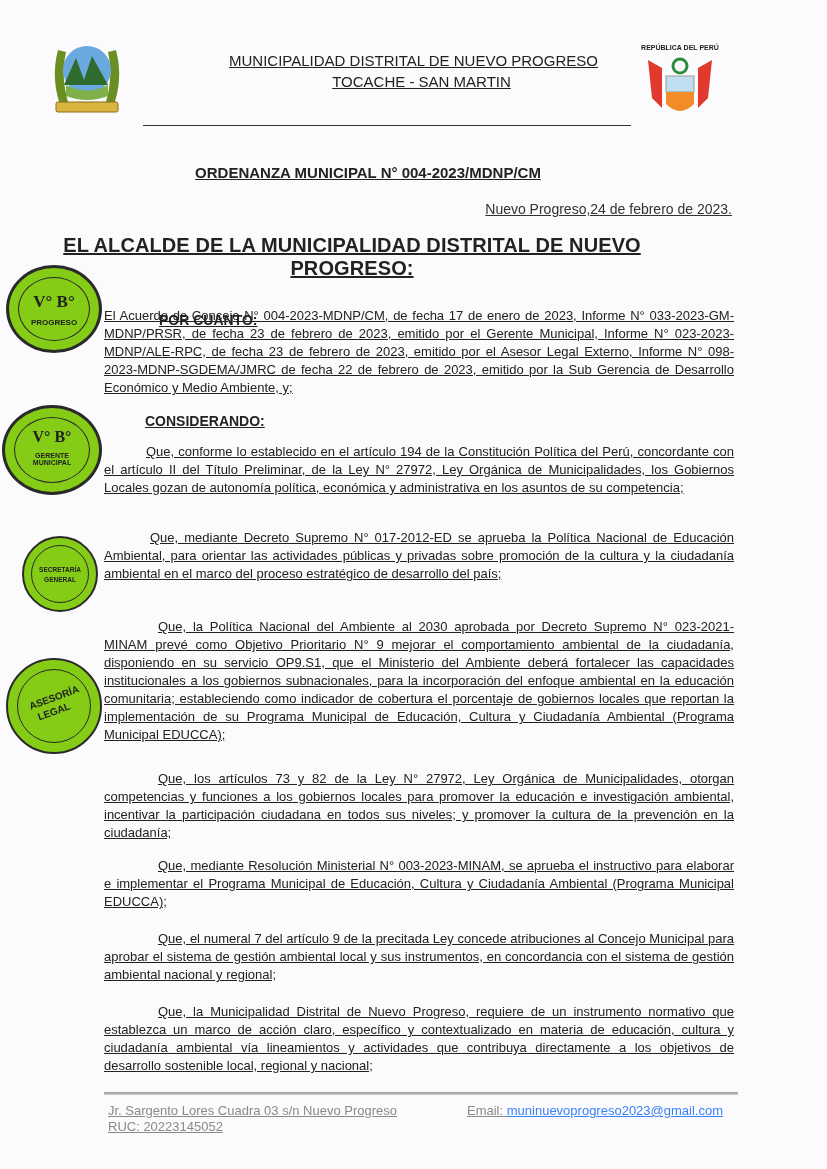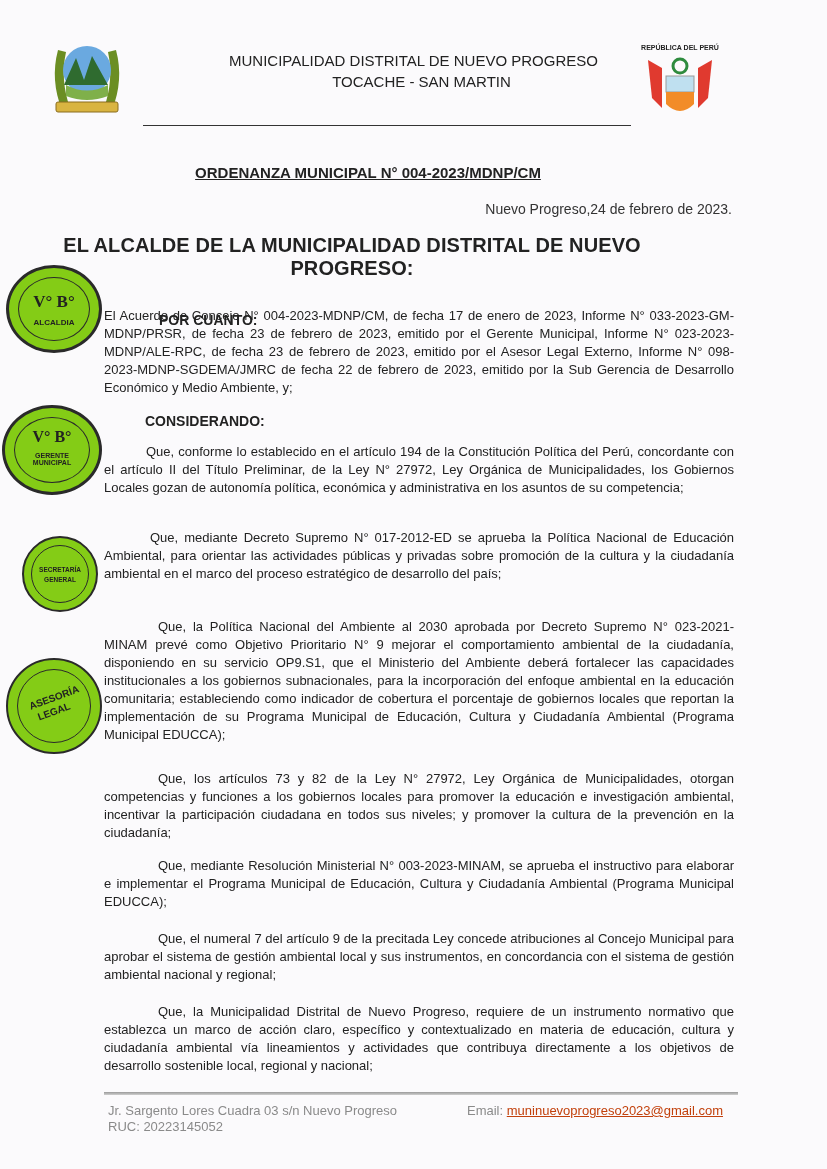--- a/index.html
+++ b/index.html
@@ -1,32 +1,32 @@
 <!DOCTYPE html>
 <html><head>
 <meta charset="utf-8">
 <style>
   html, body { margin:0; padding:0; }
   body { width:827px; height:1169px; background:#fbfafc; position:relative; overflow:hidden;
          font-family:"Liberation Sans", sans-serif; color:#1f1f1f; }
-  .abs { position:absolute; }
+  .abs { position:absolute;text-decoration:underline; }
   .hdr-title { left:0; width:827px; text-align:center; font-size:15px; color:#222; top:52px; }
   .hdr-sub { left:0; width:827px; text-align:center; font-size:15px; color:#222; top:73px;padding-left:8px; }
   .hdr-rule { left:143px; top:125px; width:488px; height:1px; background:#333; }
   .doc-title { left:0; width:736px; top:164px; text-align:center; font-weight:bold; font-size:15px; text-decoration:underline; color:#222; }
   .date { right:95px; top:201px; font-size:14px; color:#333; }
   .alcalde { left:0; width:704px; top:234px; text-align:center; font-weight:bold; font-size:20px; color:#222; letter-spacing:0.1px; }
   .heading { font-weight:bold; font-size:14px; color:#222; }
   .para { left:104px; width:630px; font-size:13px; line-height:18px; text-align:justify; color:#222; }
   .para .indent { display:inline-block; width:42px; }
   .footer-rule { left:104px; top:1092px; width:634px; height:3px; background:linear-gradient(#9a9a9a,#cfcfcf); }
   .foot-addr { left:108px; top:1103px; font-size:13px; color:#8a8a8a; }
   .foot-ruc { left:108px; top:1119px; font-size:13px; color:#8a8a8a; }
   .foot-email { left:467px; top:1103px; font-size:13px; color:#8a8a8a; }
-  .foot-email a { color:#c2410c; text-decoration:underline; }
+  .foot-email a { color:#3b82f6; text-decoration:underline; }
   .seal { position:absolute; border-radius:50%; border:3px solid #2a2a2a; box-sizing:border-box; background:#84cc16; }
   .seal .ring { position:absolute; inset:9px; border-radius:50%; border:1.5px solid #2a2a2a; }
   .seal .txt { position:absolute; left:0; right:0; text-align:center; font-weight:bold; color:#222; }
 </style>
 </head>
 <body>
 
 <div class="abs" style="left:48px;top:30px;width:78px;height:90px;">
   <svg width="78" height="90" viewBox="0 0 78 90">
     <path d="M10 20 Q2 50 14 80 L22 78 Q12 50 18 22Z" fill="#6b8e23"></path>
@@ -51,21 +51,21 @@
 </div>
 <div class="abs hdr-rule"></div>
 
 <div class="abs doc-title">ORDENANZA MUNICIPAL N° 004-2023/MDNP/CM</div>
 <div class="abs date">Nuevo Progreso,24 de febrero de 2023.</div>
 <div class="abs alcalde">EL ALCALDE DE LA MUNICIPALIDAD DISTRITAL DE NUEVO PROGRESO:</div>
 
 <div class="seal" style="left:6px;top:265px;width:96px;height:88px;">
   <div class="ring"></div>
   <div class="txt" style="top:24px;font-size:17px;font-family:'Liberation Serif',serif;">V° B°</div>
-  <div class="txt" style="top:50px;font-size:8px;">ALCALDIA</div>
+  <div class="txt" style="top:50px;font-size:8px;">PROGRESO</div>
 </div>
 <div class="seal" style="left:2px;top:405px;width:100px;height:90px;">
   <div class="ring"></div>
   <div class="txt" style="top:20px;font-size:16px;font-family:'Liberation Serif',serif;">V° B°</div>
   <div class="txt" style="top:44px;font-size:7px;padding:0 22px;">GERENTE MUNICIPAL</div>
 </div>
 <div class="seal" style="left:22px;top:536px;width:76px;height:76px;border-width:2px;">
   <div class="ring" style="inset:7px;"></div>
   <div class="txt" style="top:28px;font-size:6.5px;">SECRETARÍA</div>
   <div class="txt" style="top:38px;font-size:6.5px;">GENERAL</div>

